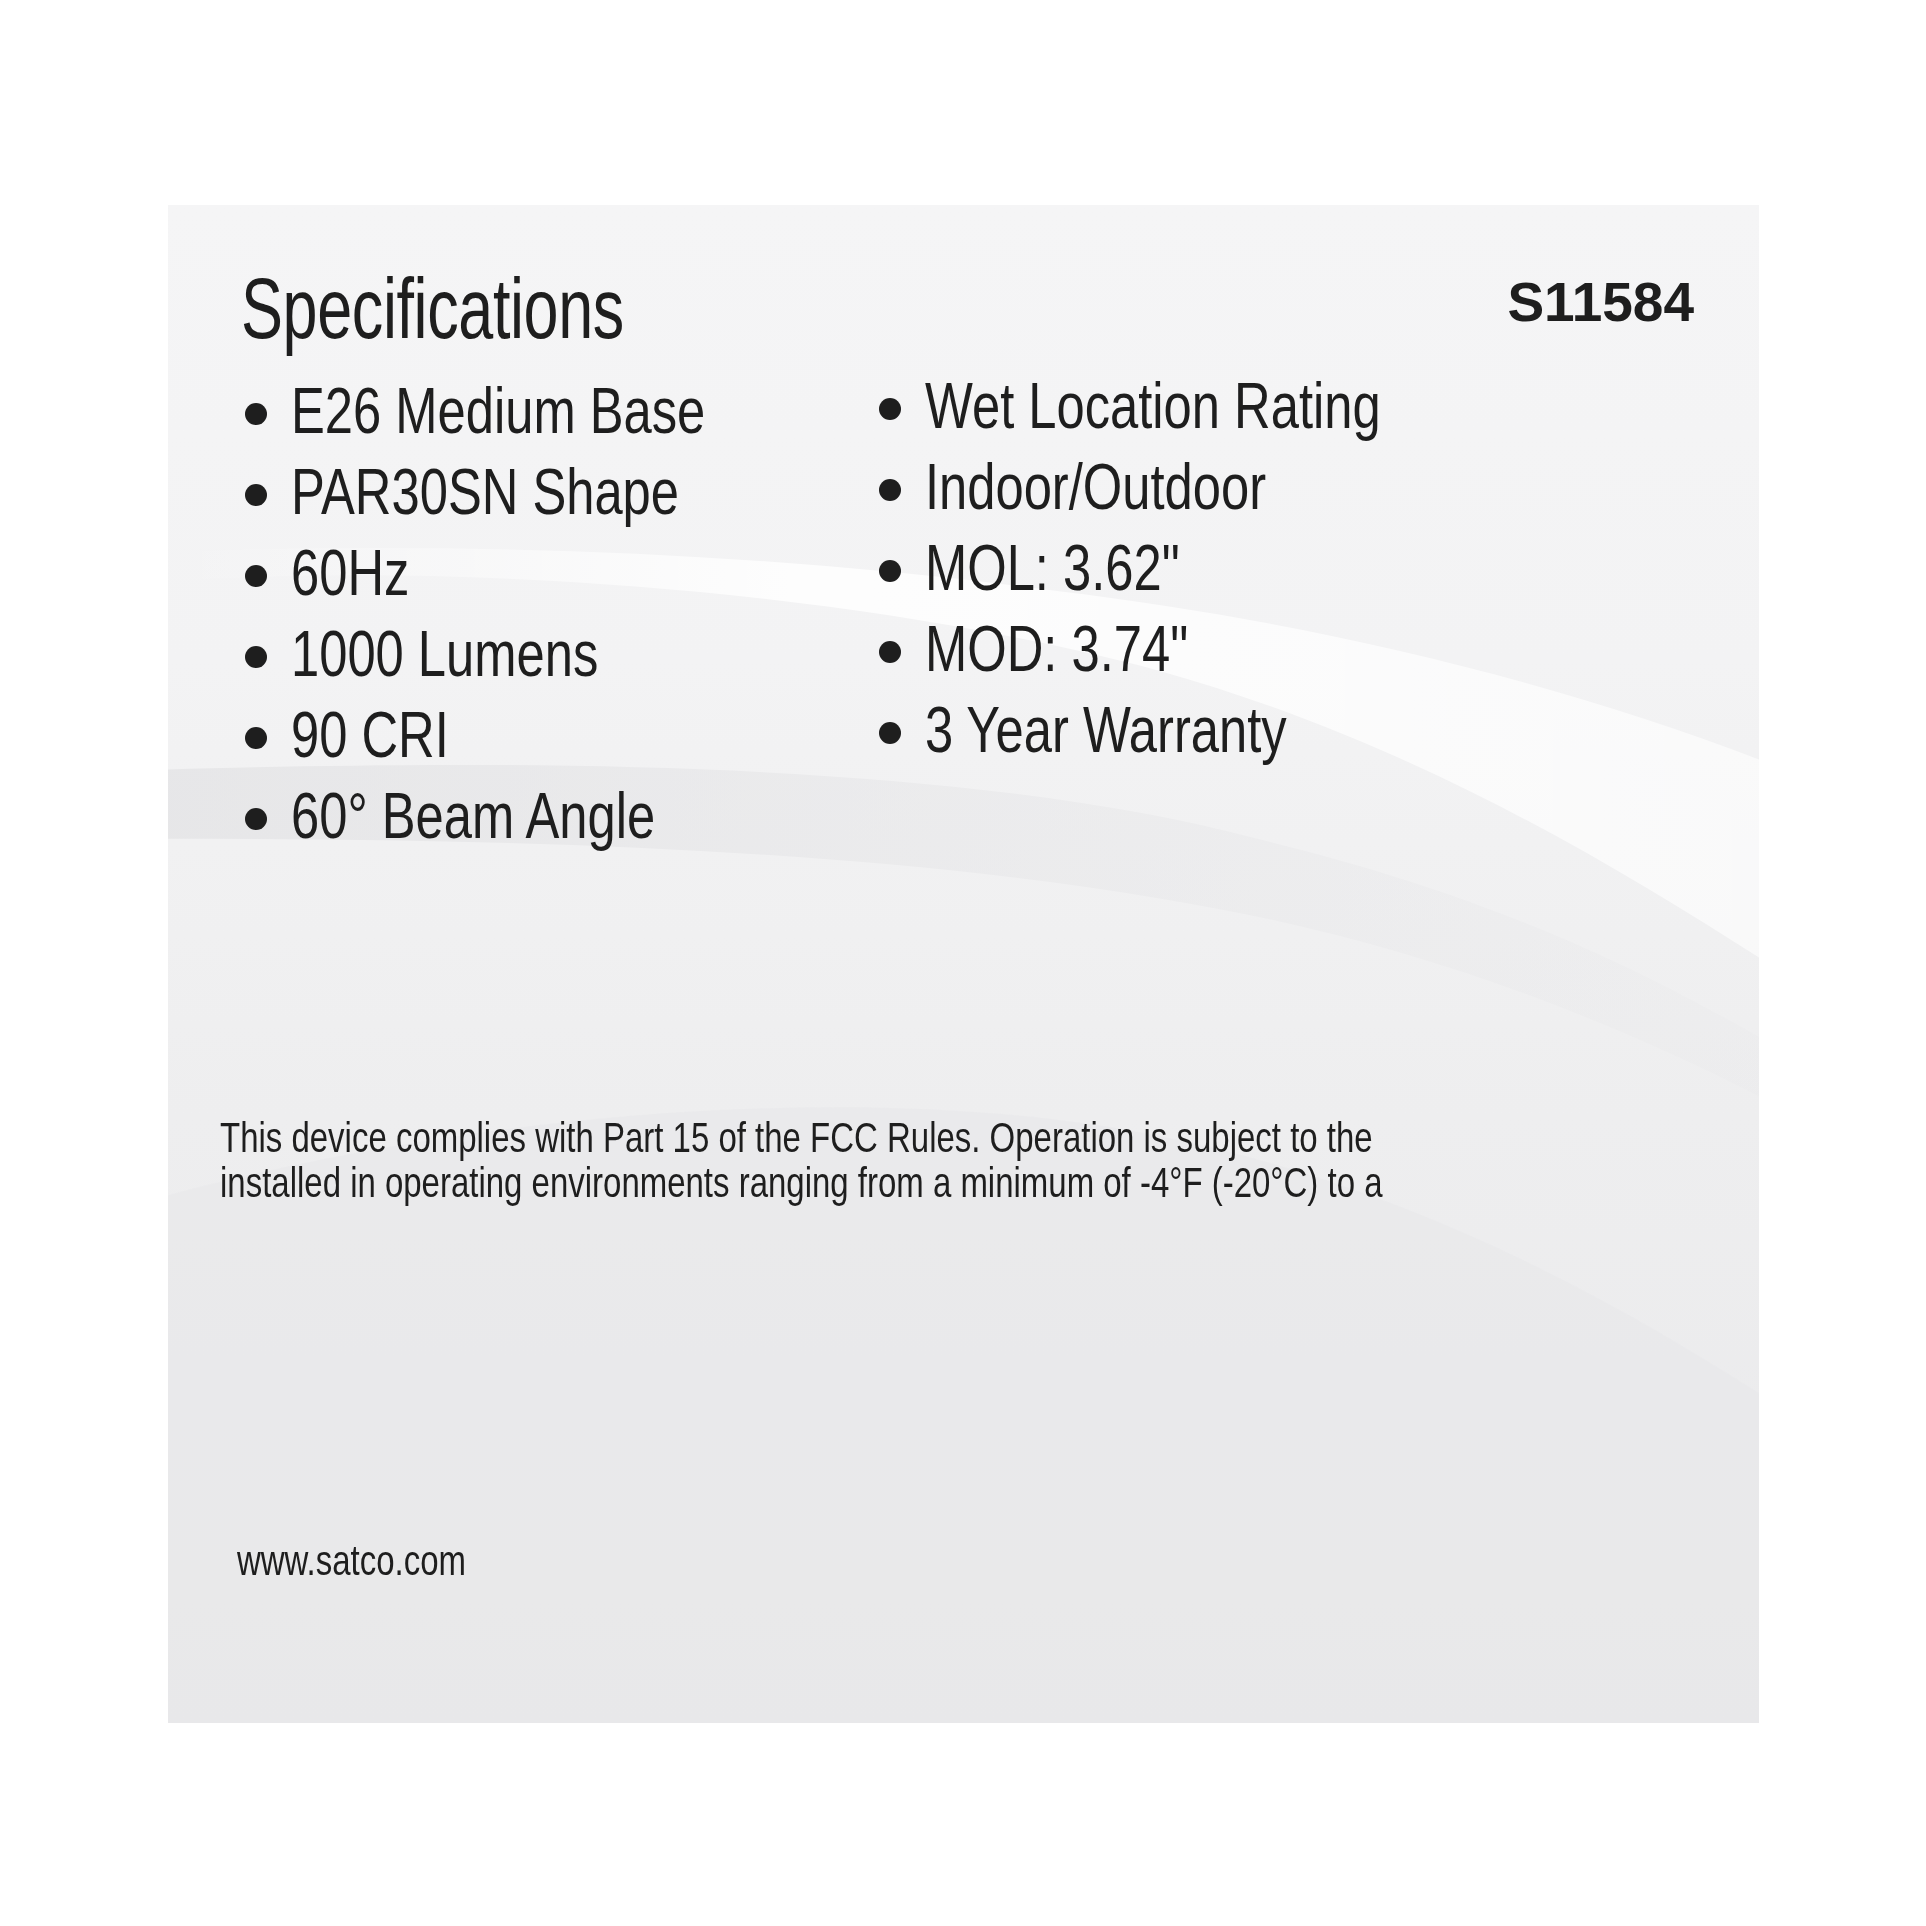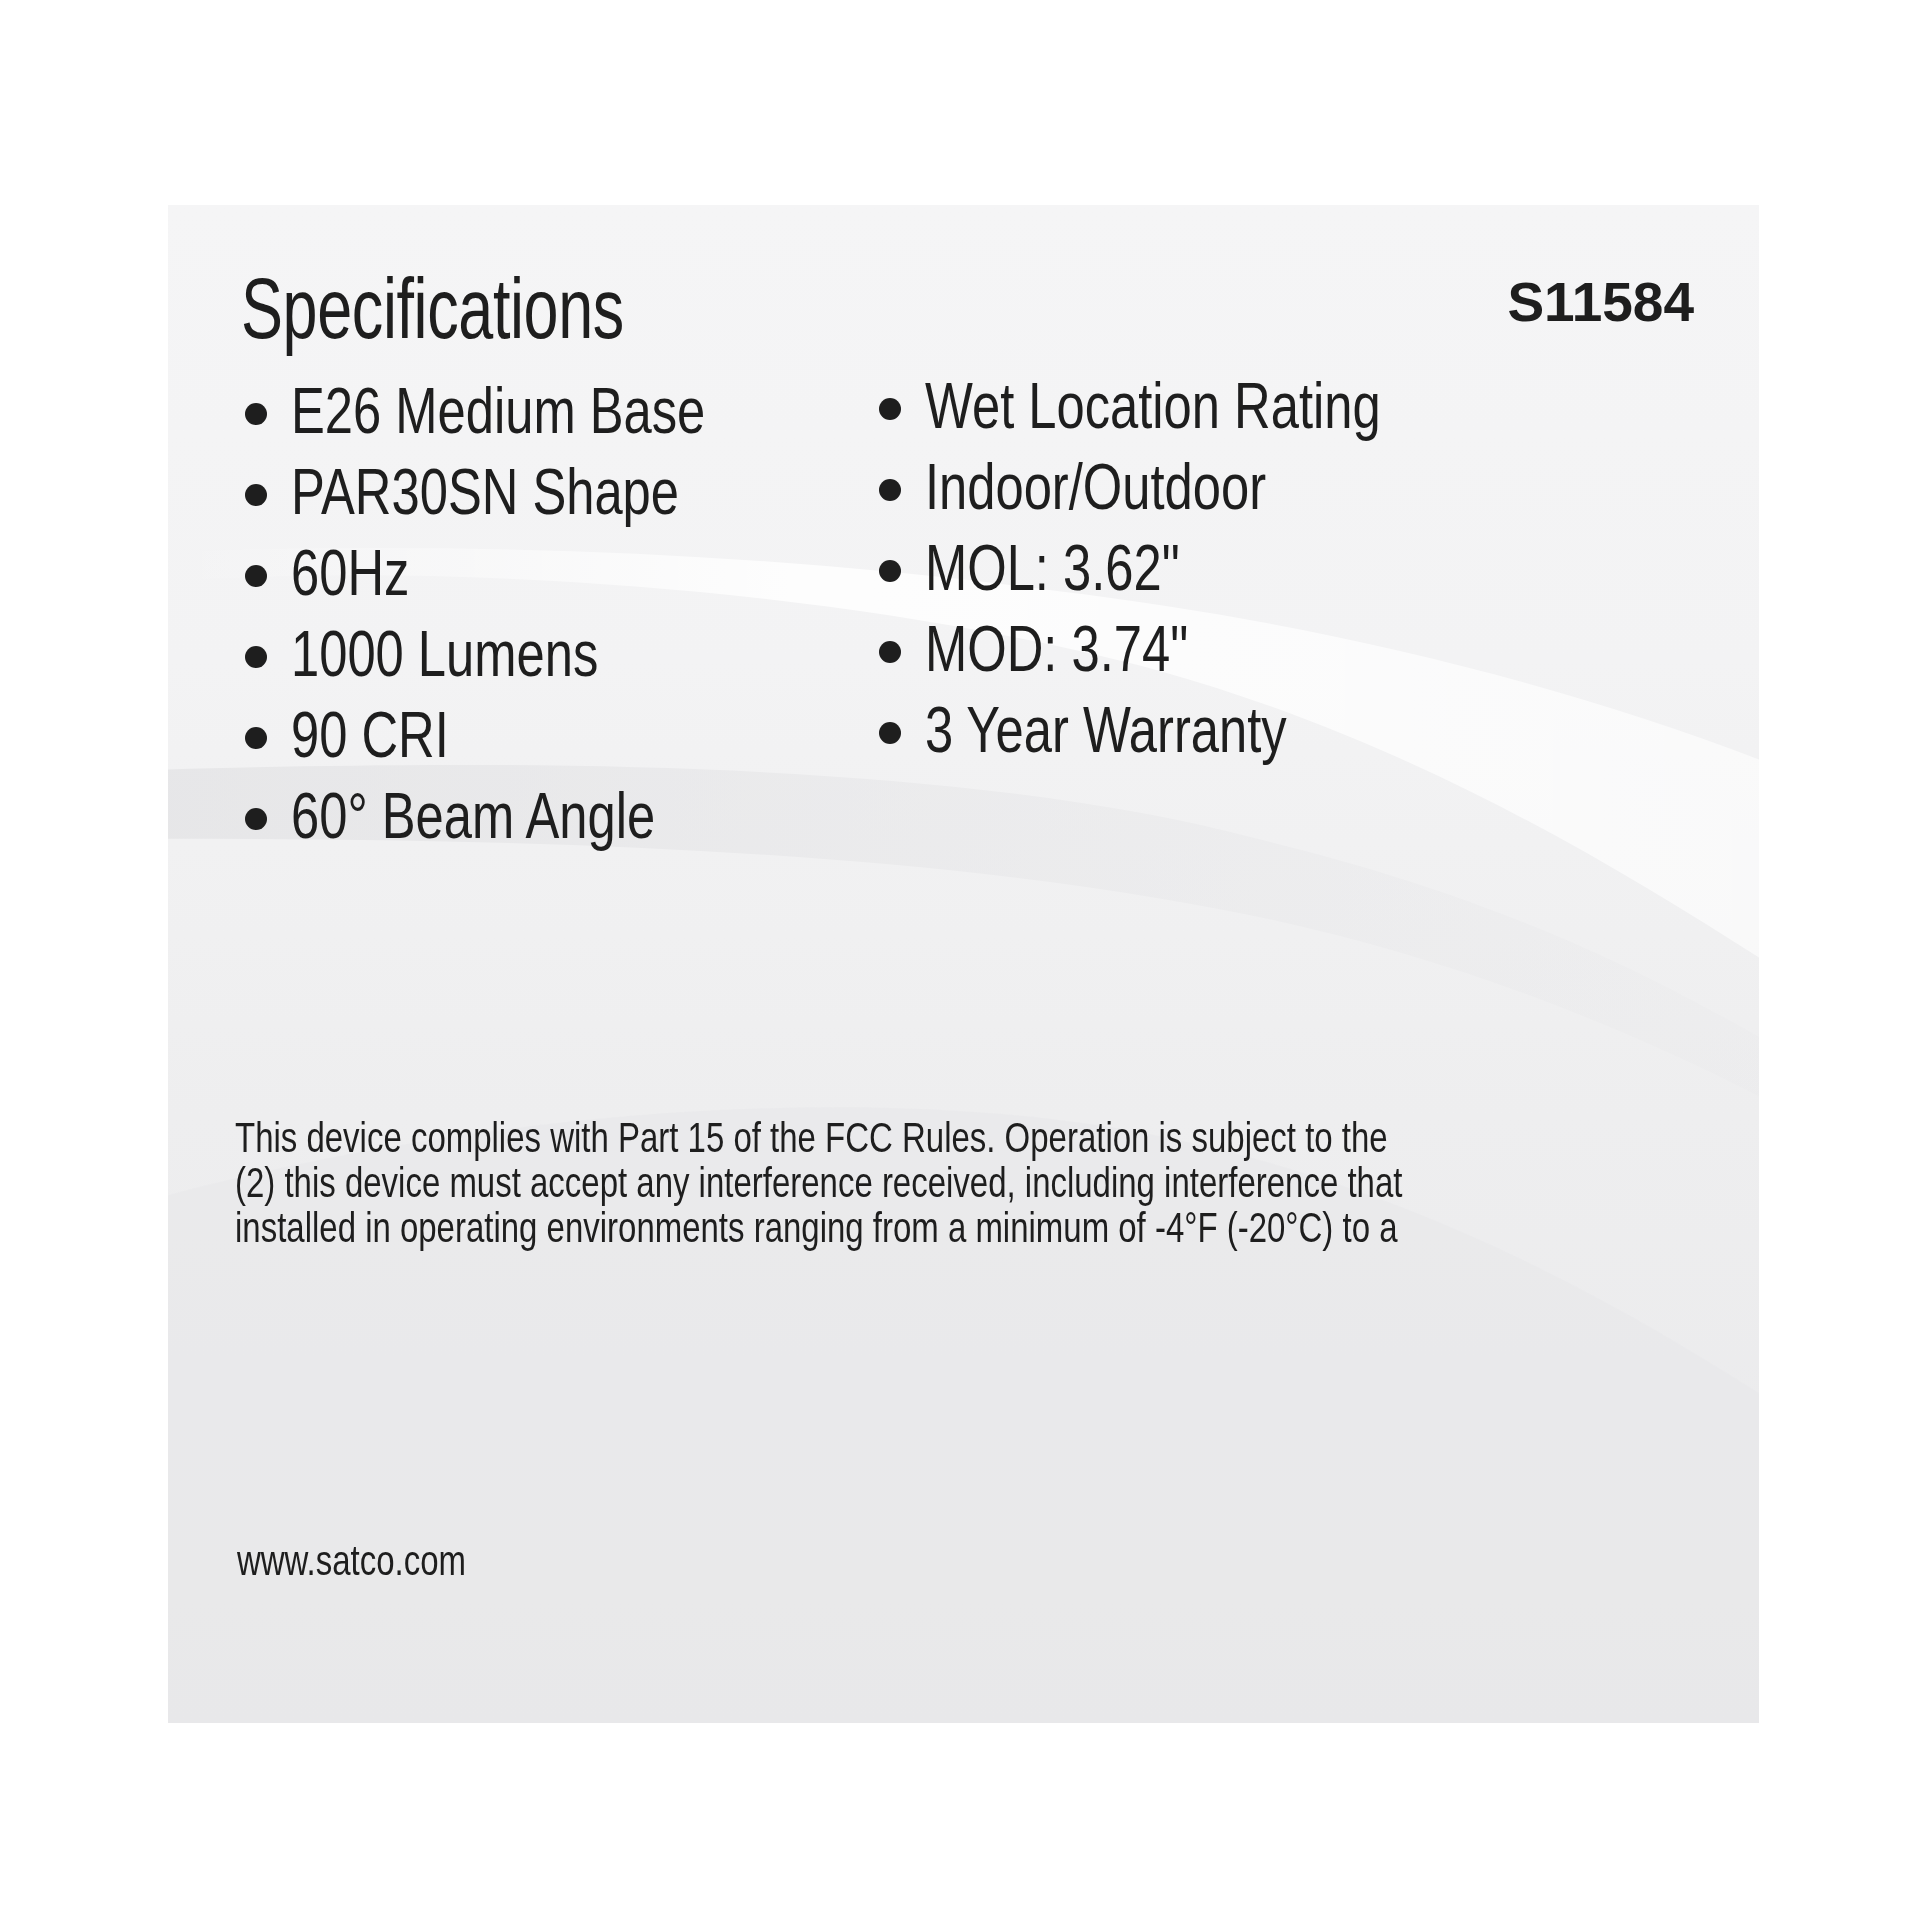--- a/index.html
+++ b/index.html
@@ -12,21 +12,21 @@
   .wave { position: absolute; left: 0; top: 0; width: 1591px; height: 1518px; pointer-events: none; }
   .cond { font-family: "Liberation Sans", sans-serif; color: #1e1e1e; transform-origin: left top; white-space: nowrap; position: absolute; }
   .title { left: 73px; top: 55px; font-size: 85px; transform: scaleX(0.74); letter-spacing: -0.5px; }
   .sku { position: absolute; right: 65px; top: 65px; font-family: "Liberation Sans", sans-serif; font-weight: bold; font-size: 55px; color: #1e1e1e; text-align: right; }
   .col { position: absolute; }
   .col-left { left: 77px; top: 168px; }
   .col-right { left: 711px; top: 163px; }
   .item { position: relative; height: 81px; }
   .bullet { position: absolute; left: 0; top: 30px; width: 22px; height: 22px; border-radius: 50%; background: #1e1e1e; }
   .item-text { left: 46px; top: 0; font-size: 65px; transform: scaleX(0.78); }
-  .legal { position: absolute; left: 67px; top: 909px; width: 1485px; }
+  .legal { position: absolute; left: 52px; top: 909px; width: 1485px; }
   .legal-line { position: relative; height: 45px; }
   .legal-line .cond { left: 0; top: 0; font-size: 42px; transform: scaleX(0.785); }
   .gap { height: 12px; }
   .url { position: absolute; left: 69px; top: 1332px; }
   .url .cond { position: relative; display: block; font-size: 42px; transform: scaleX(0.785); }
 </style>
 </head>
 <body>
 
 <div class="panel">
@@ -98,23 +98,20 @@
         <span class="bullet"></span>
         <span class="cond item-text">3 Year Warranty</span>
       </div>
   </div>
 
   <div class="legal">
     <div class="legal-line">
         <span class="cond">This device complies with Part 15 of the FCC Rules. Operation is subject to the</span>
       </div>
     <div class="legal-line">
-        <span class="cond">(2) this device must accept any interference received, including interference that</span>
-      </div>
-    <div class="legal-line">
         <span class="cond">installed in operating environments ranging from a minimum of -4°F (-20°C) to a</span>
       </div>
     <div class="gap"></div>
   </div>
 
   <div class="url">
     <span class="cond">www.satco.com</span>
   </div>
 </div>
 

